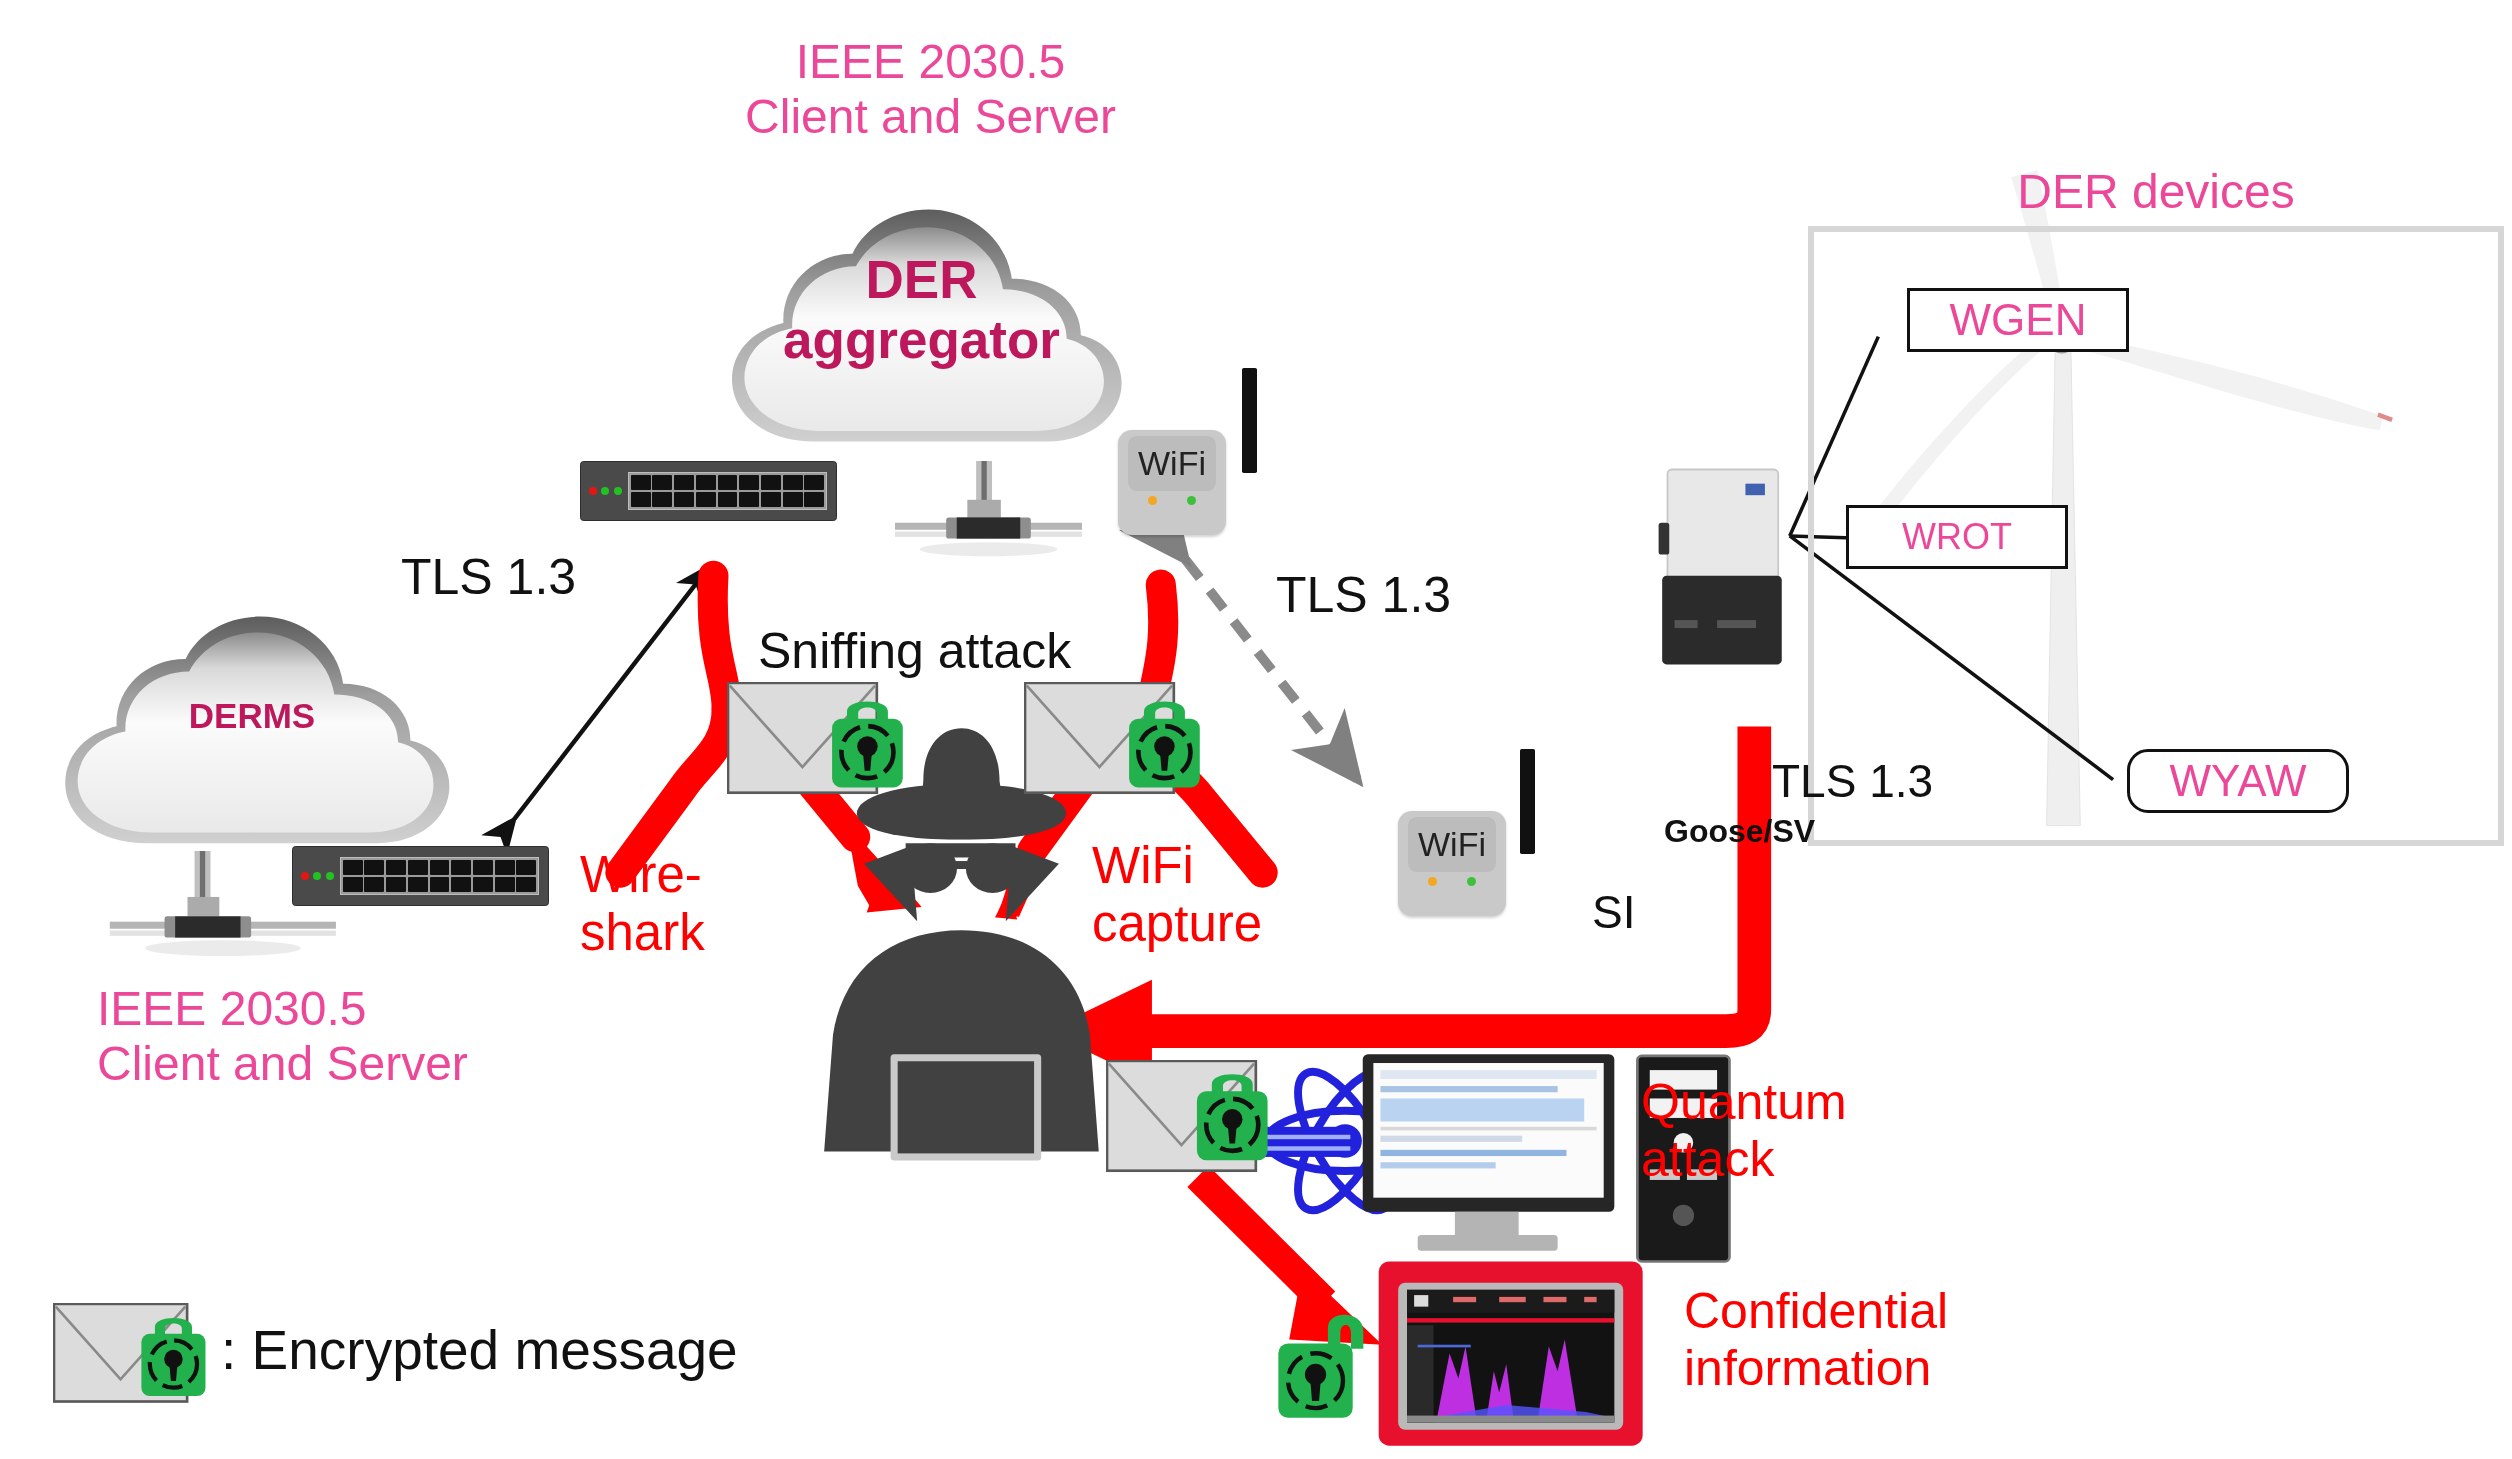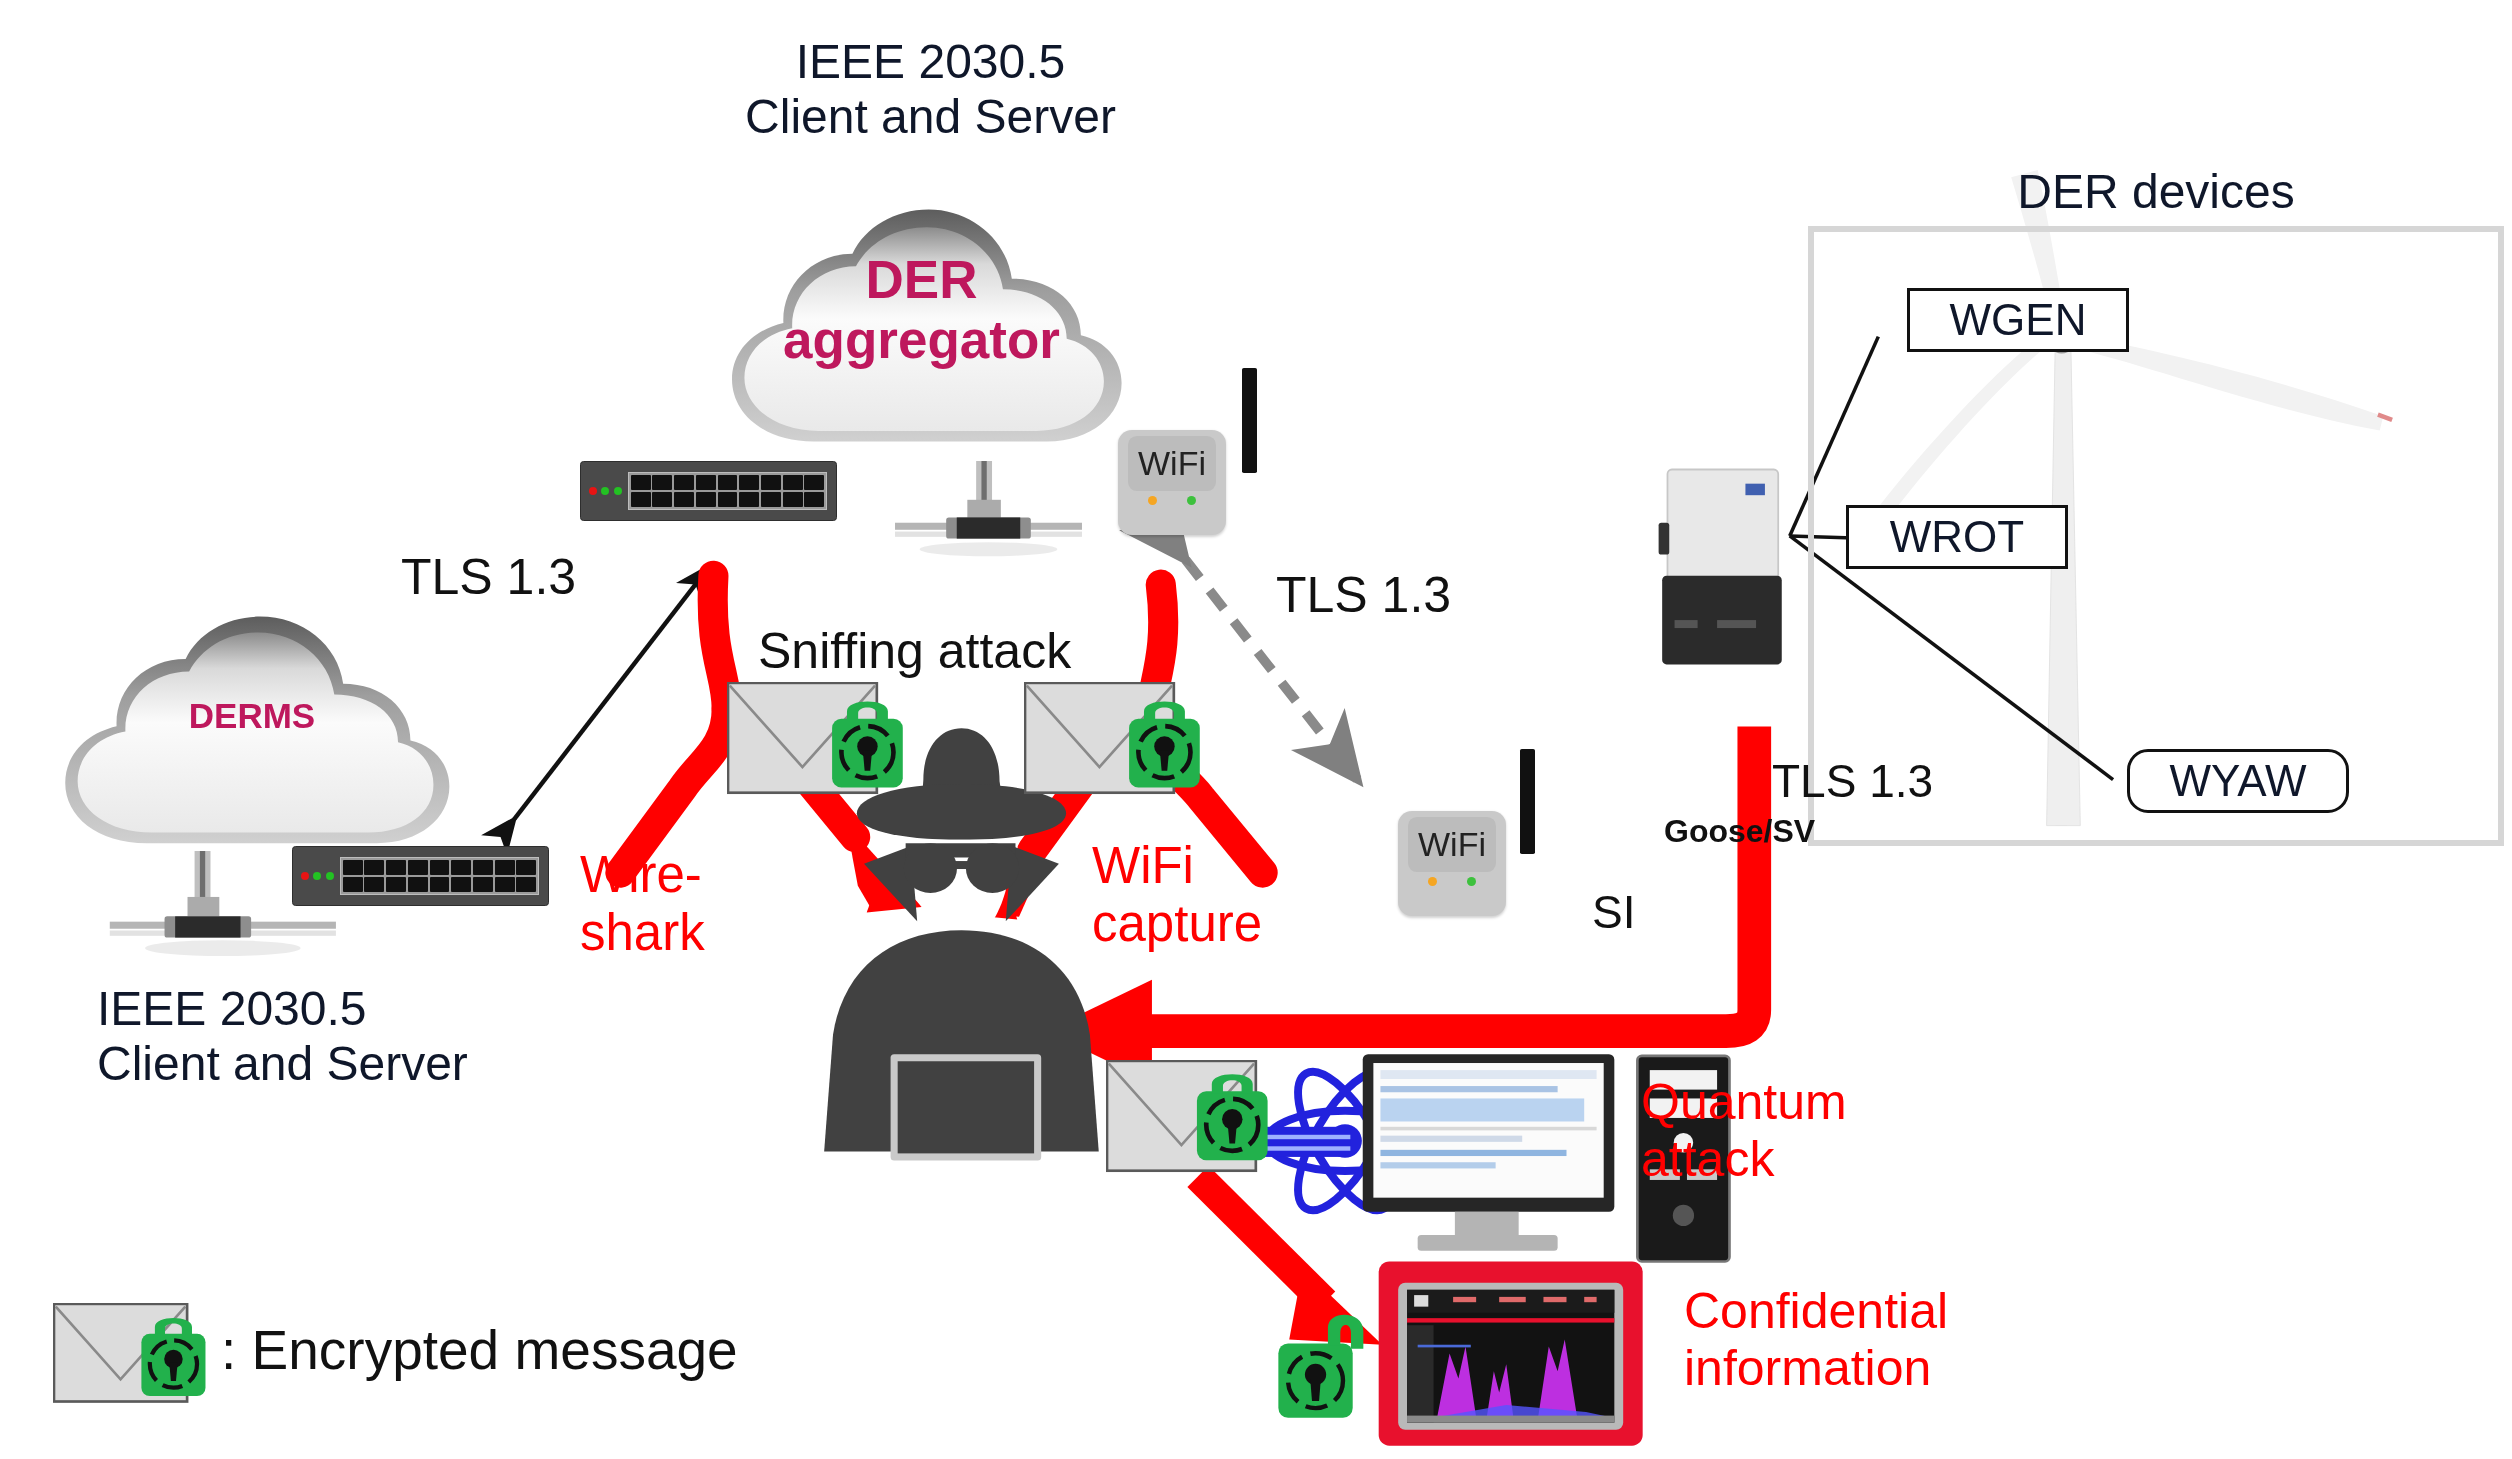--- a/index.html
+++ b/index.html
@@ -1,20 +1,20 @@
 <!DOCTYPE html>
 <html style="font-size:14px"><head>
 <meta charset="utf-8">
 <style>
   html,body{margin:0;padding:0;background:#fff;}
   body{width:2512px;height:1459px;position:relative;overflow:hidden;
        font-family:"Liberation Sans",sans-serif;color:#1a1a1a;}
   .abs{position:absolute;}
   .txt{white-space:pre;line-height:1.14;}
-  .blue{color:#0f172a;}
+  .blue{color:#ec4899;}
   .red{color:#FF0000;}
   .black{color:#111;}
   .ctr{text-align:center;}
 
   
   .cloud{position:absolute;}
   .cloud svg{display:block;}
   .cloud-label{position:absolute;left:0;right:0;text-align:center;color:#be185d;
                font-weight:700;pointer-events:none;}
 
@@ -420,21 +420,21 @@
   </svg>
 </div>
 
 <div class="derframe" style="left:1808px;top:226px;width:696px;height:620px;"></div>
 <div class="abs txt ctr blue" style="left:1808px;top:165px;width:696px;font-size:48px;">DER devices</div>
 
 <div class="derbox" style="left:1907px;top:288px;width:222px;height:64px;">
   <span class="blue" style="font-size:44px;">WGEN</span>
 </div>
 <div class="derbox" style="left:1846px;top:505px;width:222px;height:64px;">
-  <span class="blue" style="font-size:44px;">WROT</span>
+  <span class="blue" style="font-size:36px;">WROT</span>
 </div>
 <div class="derbox" style="left:2127px;top:749px;width:222px;height:64px;border-radius:21px;">
   <span class="blue" style="font-size:44px;">WYAW</span>
 </div>
 
 <div class="abs txt ctr blue" style="left:691px;top:35px;width:479px;font-size:48px;">IEEE 2030.5
 Client and Server</div>
 
 <div class="abs txt blue" style="left:97px;top:982px;font-size:48px;">IEEE 2030.5
 Client and Server</div>

